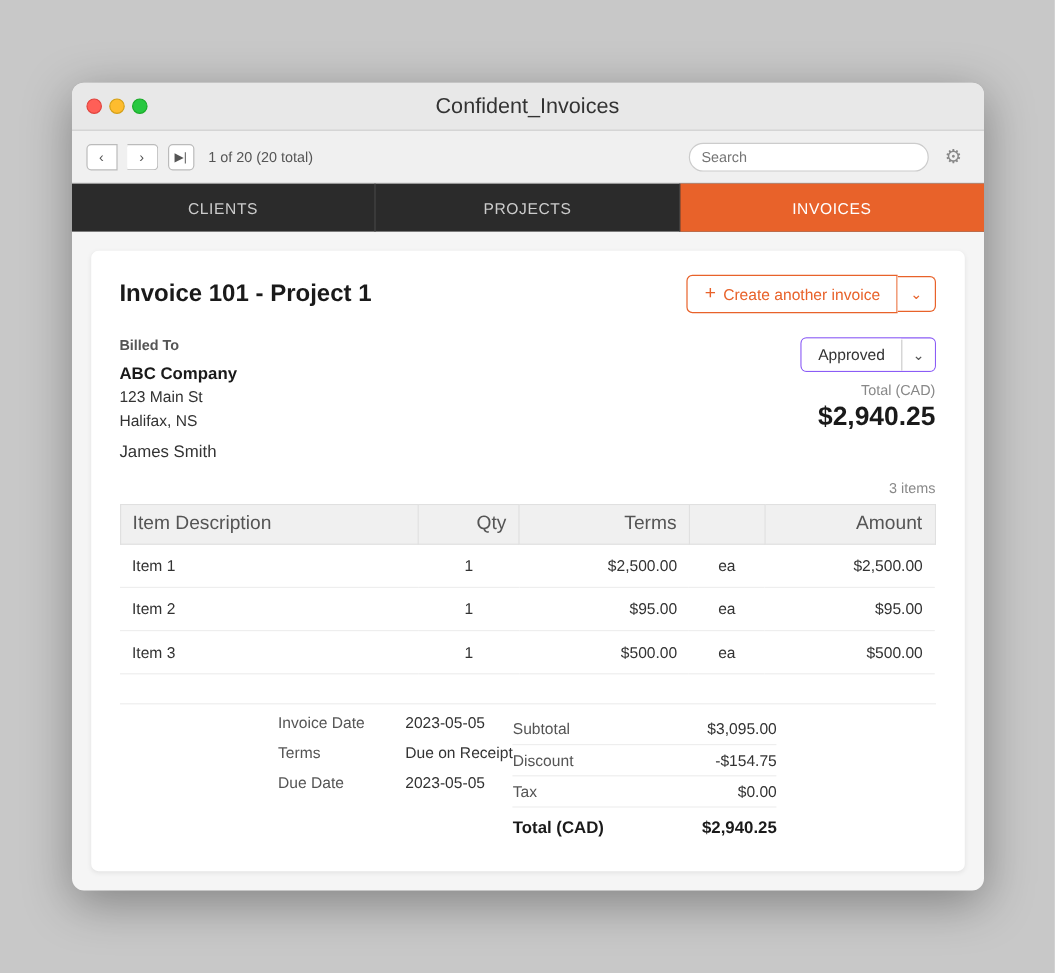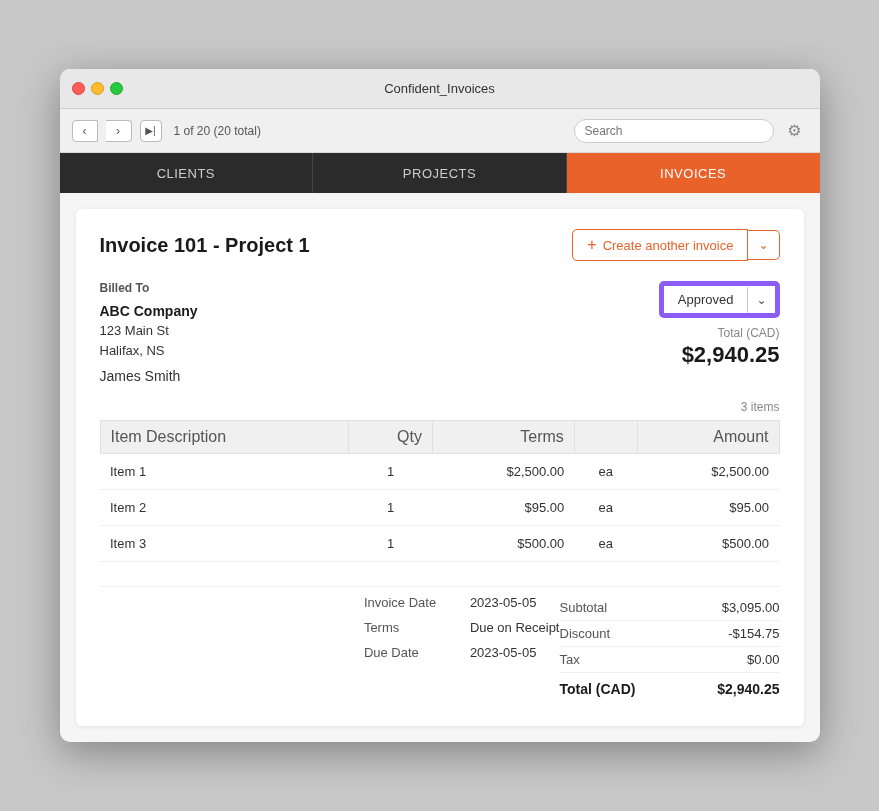--- a/index.html
+++ b/index.html
@@ -35,21 +35,21 @@
     }
     .traffic-light {
       width: 13px;
       height: 13px;
       border-radius: 50%;
     }
     .tl-red { background: #ff5f57; border: 1px solid #e0443e; }
     .tl-yellow { background: #febc2e; border: 1px solid #d4a017; }
     .tl-green { background: #28c840; border: 1px solid #1aab29; }
     .title-bar-text {
-      font-size: 13px;
+      font-size: 18px;
       font-weight: 500;
       color: #333;
     }
     .toolbar {
       background: #f0f0f0;
       height: 44px;
       display: flex;
       align-items: center;
       padding: 0 12px;
       gap: 8px;
@@ -217,21 +217,21 @@
     }
     .billed-right {
       display: flex;
       flex-direction: column;
       align-items: flex-end;
       gap: 8px;
     }
     .status-dropdown {
       display: flex;
       align-items: center;
-      border: 5px solid #8b5cf6;
+      border: 1px solid #8b5cf6;
       border-radius: 5px;
       overflow: hidden;
       cursor: pointer;
       text-align: center;
     }
     .status-label {
       padding: 6px 14px;
       font-size: 13px;
       font-weight: 500;
       color: #333;
@@ -283,21 +283,21 @@
     .items-table td {
       font-size: 13px;
       color: #333;
       padding: 10px 10px;
       border-bottom: 1px solid #eee;
     }
     .items-table td.right { text-align: right; }
     .items-table td.center { text-align: center; }
     .footer-section {
       display: flex;
-      justify-content: flex-end;
+      justify-content: center;
       padding-top: 8px;
       border-top: 1px solid #eee;
     }
     .invoice-meta {}
     .meta-row {
       display: flex;
       gap: 16px;
       margin-bottom: 10px;
       font-size: 13px;
     }

